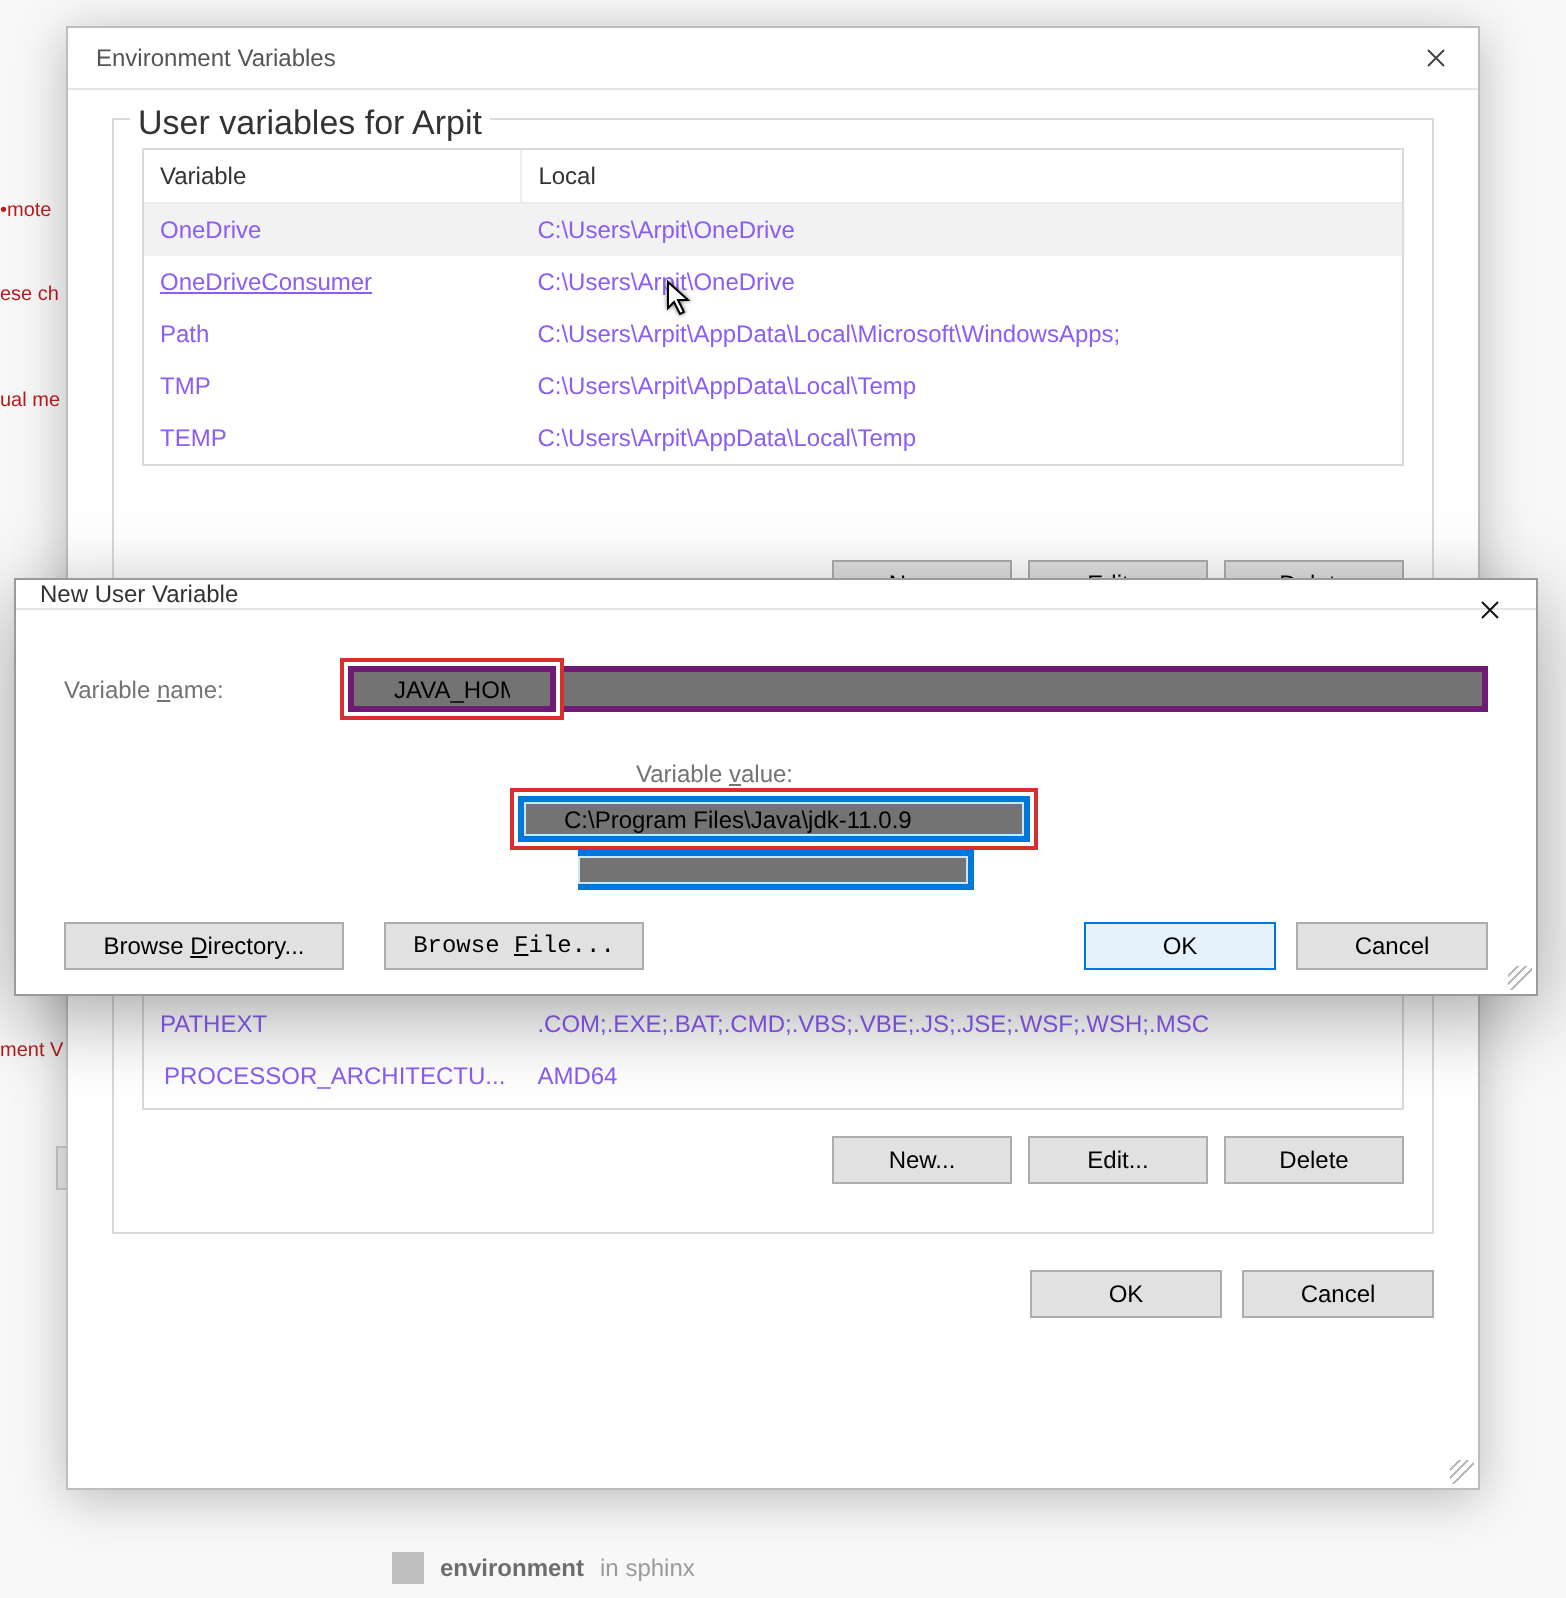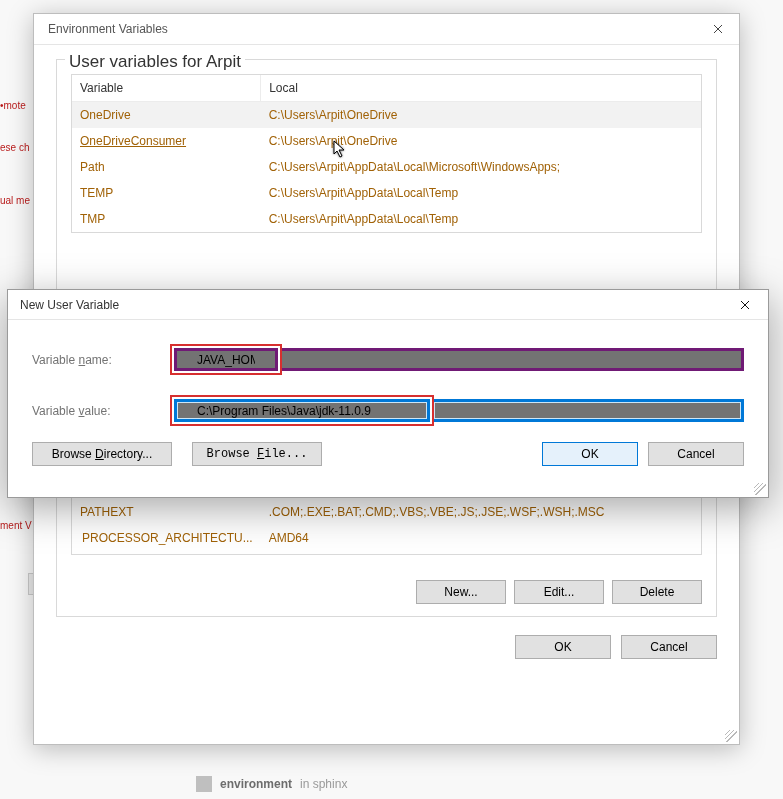--- a/index.html
+++ b/index.html
@@ -16,43 +16,43 @@
   .env-title .t-close svg { width: 10px; height: 10px; }
 
   .env-body { padding: 14px 22px 0 22px; }
 
   .gbox { position: relative; border: 1px solid #d9d9d9; padding: 14px 14px 54px 14px; margin-bottom: 12px; }
   .gbox .gbox-title { position: absolute; top: -8px; left: 8px; background: #fff; padding: 0 4px; font-size: 17px; color: #333; }
   .tbl-wrap { border: 1px solid #d9d9d9; background: #fff; }
   .tbl { width: 100%; border-collapse: collapse; table-layout: fixed; }
   .tbl th { text-align: left; font-weight: 400; font-size: 12px; color: #333; padding: 6px 8px; border-bottom: 1px solid #ececec; background: #fff; }
   .tbl th.first { width: 30%; border-right: 1px solid #ececec; }
-  .tbl td { padding: 6px 8px; font-size: 12px; color: #a16207; white-space: nowrap; overflow: hidden; text-overflow: ellipsis; }
+  .tbl td { padding: 6px 8px; font-size: 12px; color: #8b5cf6; white-space: nowrap; overflow: hidden; text-overflow: ellipsis; }
   .tbl tr.sel td { background: #f2f2f2; }
   .tbl-body { max-height: 165px; overflow: hidden; }
 
   .sys-tbl-body { height: 135px; overflow: hidden; border: 1px solid #d9d9d9; background: #fff; }
 
-  .btn-row { position: absolute; right: 14px; bottom: 12px; display: flex; gap: 8px; }
+  .btn-row { position: absolute; right: 14px; bottom: 24px; display: flex; gap: 8px; }
   .win-btn { min-width: 90px; height: 24px; background: #e1e1e1; border: 1px solid #adadad; font-size: 12px; display: flex; align-items: center; justify-content: center; cursor: default; padding: 0 10px; }
   .win-btn.def { border-color: #0078d7; background: #e5f1fb; }
   .win-btn.wide { min-width: 96px; text-align: right; }
 
   .dlg-ok-row { display: flex; gap: 10px; justify-content: flex-end; padding: 6px 22px 14px 22px; }
 
   .resize-grip { position: absolute; right: 2px; bottom: 2px; width: 12px; height: 12px; }
   .resize-grip::before { content:""; position:absolute; right:0; bottom:0; width:12px; height:12px; background:
     linear-gradient(135deg, transparent 6px, #b9b9b9 6px, #b9b9b9 7px, transparent 7px),
     linear-gradient(135deg, transparent 3px, #b9b9b9 3px, #b9b9b9 4px, transparent 4px),
     linear-gradient(135deg, transparent 9px, #b9b9b9 9px, #b9b9b9 10px, transparent 10px);
   }
 
   
   .nuv-dlg { position: absolute; left: 7px; top: 289px; width: 762px; height: 209px; background: #fff; border: 1px solid #9a9a9a; box-shadow: 0 10px 38px rgba(0,0,0,0.35); }
-  .nuv-title { position: relative; height: 30px; border-bottom: 1px solid #e5e5e5; display: flex; align-items: center; }
+  .nuv-title { position: relative; height: 15px; border-bottom: 1px solid #e5e5e5; display: flex; align-items: center; }
   .nuv-title .t-text { padding-left: 12px; font-size: 12px; color: #333; }
   .nuv-title .t-close { position: absolute; right: 0; top: 0; width: 46px; height: 31px; display: flex; align-items: center; justify-content: center; color: #333; }
   .nuv-title .t-close svg { width: 10px; height: 10px; }
 
   .nuv-body { padding: 24px 24px 0 24px; }
   .nuv-row { display: flex; align-items: center; margin-bottom: 20px; }
   .nuv-label { width: 140px; font-size: 12px; color: #737373; }
   .nuv-input { flex: 1; height: 23px; border: 3px solid #701a75; background: #737373; font: inherit; padding: 0 20px; outline: none; }
   .nuv-input.focus { border-color: #0078d7; box-shadow: 0 0 0 1px #cde6f7 inset; }
   .redbox { border: 2px solid #d72f2f; padding: 2px; margin-right: 0; }
@@ -117,25 +117,25 @@
               </tr>
               <tr>
                 <td style="width:30%;text-decoration:underline;">OneDriveConsumer</td>
                 <td>C:\Users\Arpit\OneDrive</td>
               </tr>
               <tr>
                 <td style="width:30%;">Path</td>
                 <td>C:\Users\Arpit\AppData\Local\Microsoft\WindowsApps;</td>
               </tr>
               <tr>
+                <td style="width:30%;">TMP</td>
+                <td>C:\Users\Arpit\AppData\Local\Temp</td>
+              </tr>
+              <tr>
                 <td style="width:30%;">TEMP</td>
-                <td>C:\Users\Arpit\AppData\Local\Temp</td>
-              </tr>
-              <tr>
-                <td style="width:30%;">TMP</td>
                 <td>C:\Users\Arpit\AppData\Local\Temp</td>
               </tr>
             </tbody>
               </table>
           </div>
         </div>
 
         <div class="btn-row">
           <div class="win-btn">New...</div>
           <div class="win-btn">Edit...</div>
@@ -204,21 +204,21 @@
 
     <div class="nuv-body">
       <div class="nuv-row">
         <span class="nuv-label">Variable <span class="ul-letter">n</span>ame:</span>
         <span class="redbox" style="margin-left:-2px;">
           <input class="nuv-input" style="width: 104px;" value="JAVA_HOME">
         </span>
         <input class="nuv-input" style="border-left: none;" value="">
       </div>
 
-      <div class="nuv-row" style="margin-bottom:16px;">
+      <div class="nuv-row" style="margin-bottom:16px;flex-direction:column;">
         <span class="nuv-label">Variable <span class="ul-letter">v</span>alue:</span>
         <span class="redbox" style="margin-left:-2px;">
           <input class="nuv-input focus" style="width: 256px;" value="C:\Program Files\Java\jdk-11.0.9">
         </span>
         <input class="nuv-input focus" style="border-left: none;" value="">
       </div>
     </div>
 
     <div class="nuv-btn-row">
       <div class="nuv-left">

